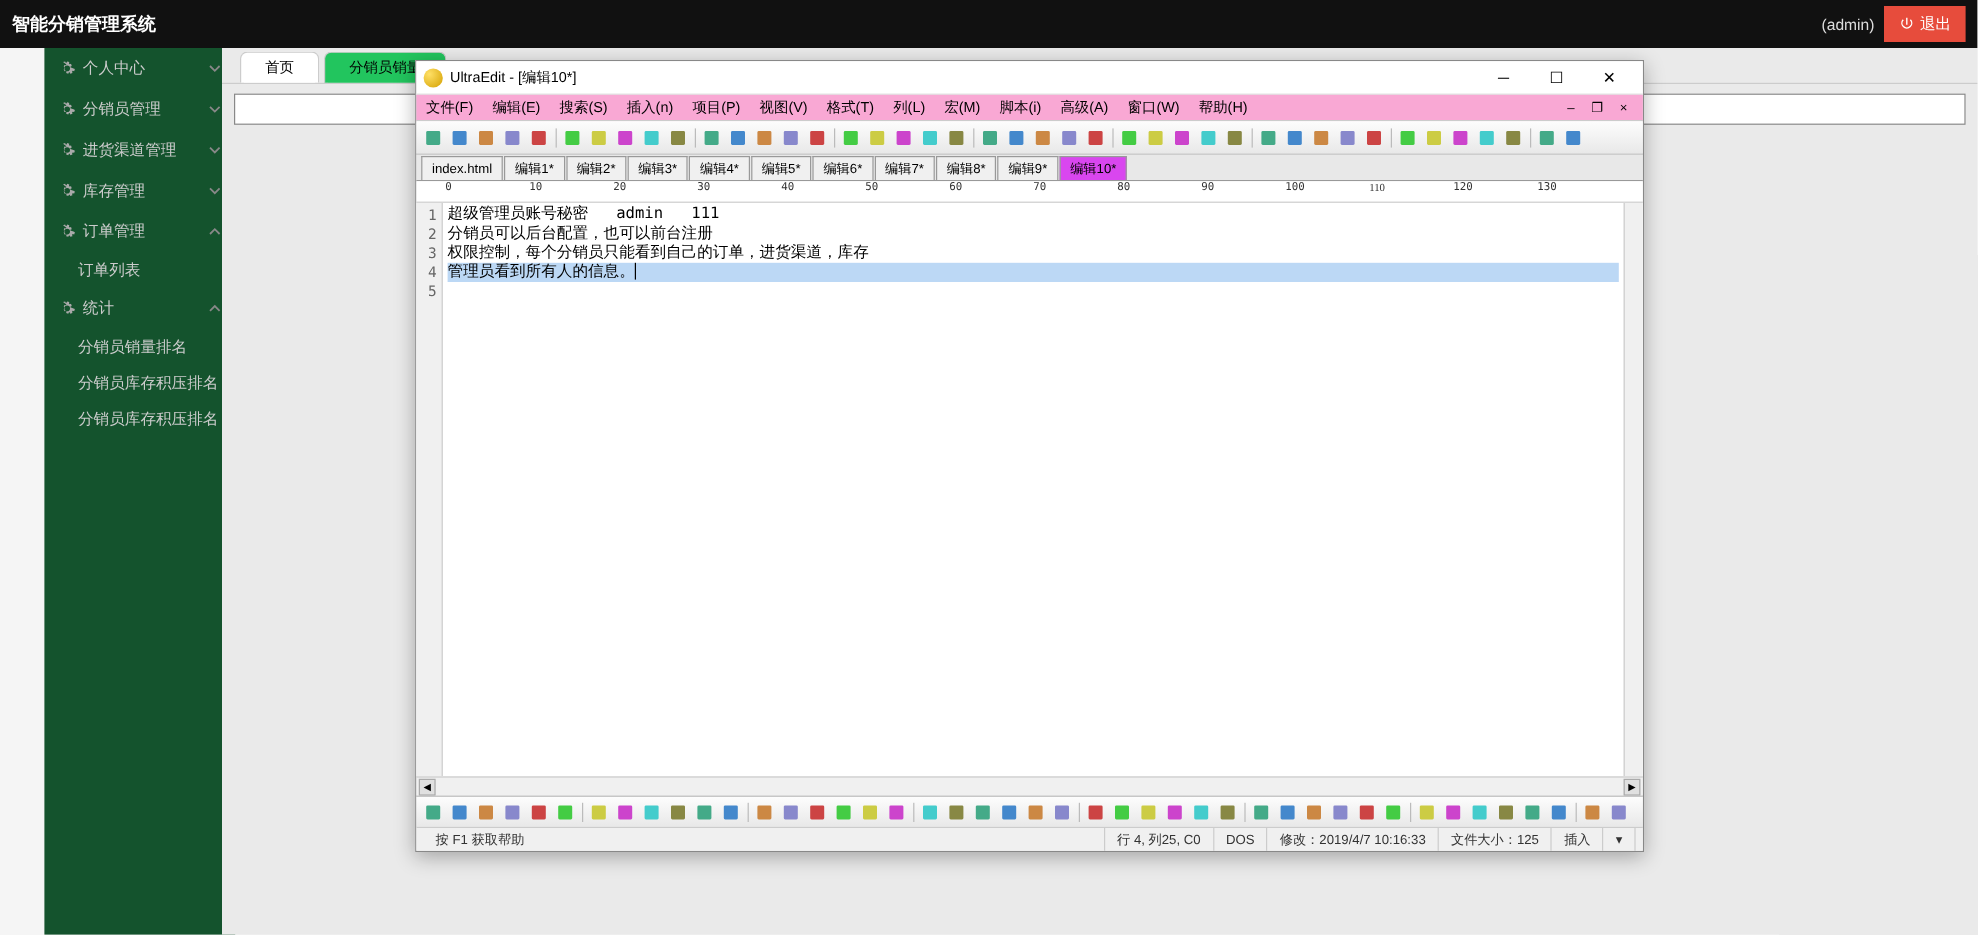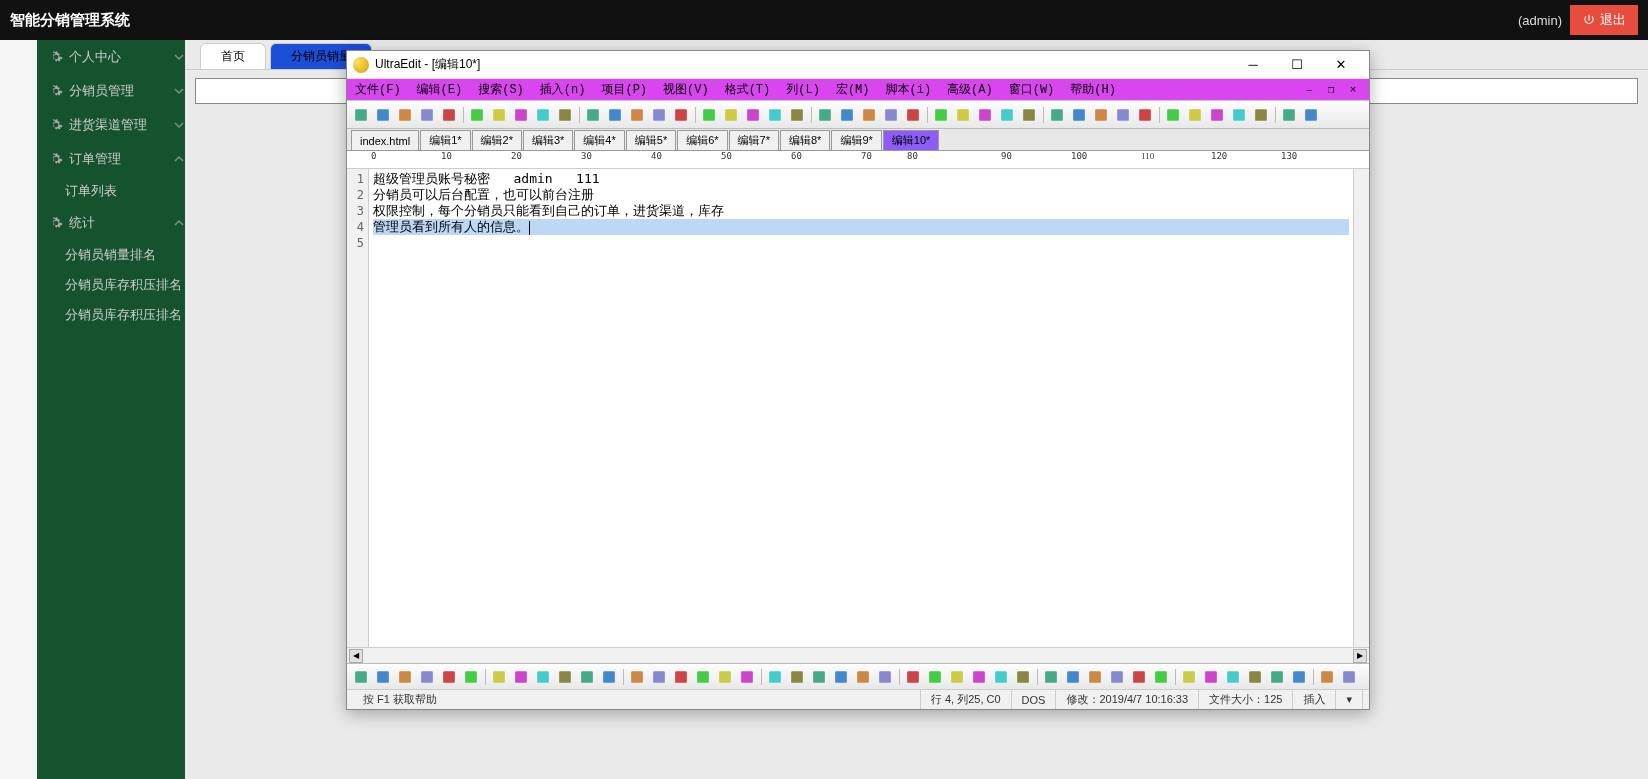--- a/index.html
+++ b/index.html
@@ -12,44 +12,44 @@
 .logout-btn svg { width:14px;height:14px;fill:#fff; }
 .sidebar { position:absolute; left:0; top:40px; width:159px; bottom:0; background:#14532d; color:#ccc; overflow:auto;margin-left:37px; }
 .nav-item { height:34px; display:flex; align-items:center; padding:0 12px; cursor:pointer; justify-content:space-between; font-size:13px; }
 .nav-item .left { display:flex; align-items:center; gap:6px; }
 .nav-sub { height:30px; display:flex; align-items:center; padding-left:28px; cursor:pointer; color:#ccc; font-size:13px; }
 .gear { width:14px;height:14px;fill:#aaa; }
 .chev { width:10px;height:10px;fill:#888; }
 .main { position:absolute; left:185px; top:40px; right:0; bottom:0; background:#eaeaea; }
 .tabs { height:30px; display:flex; align-items:flex-end; padding-left:15px; gap:0; border-bottom:1px solid #ccc; }
 .tab { height:26px; background:#fff; border:1px solid #ccc; border-bottom:none; border-radius:6px 6px 0 0; padding:0 20px; display:flex; align-items:center; font-size:12px; cursor:pointer; margin-right:4px; }
-.tab.inactive { background:#1d4ed8;margin-top:12px; }
+.tab.inactive { background:#22c55e;margin-top:12px; }
 .input-bar { margin:8px 10px 0; }
 .input-bar input { width:100%; height:26px; border:1px solid #888; padding:0 6px; font-size:13px; }
 .collapse-handle { position:absolute; left:185px; top:425px; width:14px; height:40px; background:#ddd; border:1px solid #bbb; display:flex; align-items:center; justify-content:center; color:#777; font-size:10px; cursor:pointer; }
 
 
 .ue-window { position:absolute; left:346px; top:50px; width:1024px; height:660px; background:#f4f4f4; border:1px solid #888; box-shadow:0 4px 16px rgba(0,0,0,.3); display:flex; flex-direction:column; font-family:Tahoma,Arial,sans-serif; }
 .ue-titlebar { height:28px; background:#fff; display:flex; align-items:center; padding:0 6px; justify-content:space-between; border-bottom:1px solid #ddd; }
 .ue-title-left { display:flex; align-items:center; gap:6px; font-size:12px; }
 .ue-logo { width:16px;height:16px;background:radial-gradient(circle at 30% 30%,#ffe066,#d4a000);border-radius:50%; }
 .ue-win-btns { display:flex; }
 .ue-win-btn { width:44px;height:28px;display:flex;align-items:center;justify-content:center;cursor:pointer; }
-.ue-menubar { height:22px; display:flex; align-items:center; padding:0 6px; gap:24px; font-size:12px; border-bottom:1px solid #ccc; justify-content:space-between; background:#d946ef;font-family:Liberation Mono, monospace; }
+.ue-menubar { height:22px; display:flex; align-items:center; padding:0 6px; gap:24px; font-size:12px; border-bottom:1px solid #ccc; justify-content:space-between; background:#f9a8d4; }
 .ue-menubar .menus { display:flex; gap:12px; }
 .ue-menu-item { cursor:pointer; padding:2px 2px; }
 .ue-menu-right { display:flex; gap:4px; }
 .ue-toolbar { height:28px; display:flex; align-items:center; padding:0 4px; gap:2px; border-bottom:1px solid #bbb; background:linear-gradient(#fdfdfd,#e8e8e8); flex-wrap:nowrap; overflow:hidden; }
 .tb { width:20px;height:20px;border:1px solid transparent;display:flex;align-items:center;justify-content:center;cursor:pointer;font-size:11px;border-radius:2px; }
 .tb.sep { width:4px;cursor:default; border:none; }
 .tb.sep::after { content:"";width:1px;height:16px;background:#bbb;display:block; }
 .tb svg { width:14px;height:14px; }
 .ue-doc-tabs { height:22px; display:flex; align-items:flex-end; padding-left:4px; background:#e8e8e8; border-bottom:1px solid #999; font-size:11px; }
 .ue-doc-tab { height:20px;padding:0 8px;border:1px solid #999;border-bottom:none;background:#f0f0f0;display:flex;align-items:center;cursor:pointer;margin-right:1px; }
-.ue-doc-tab.active { background:#8b5cf6; }
+.ue-doc-tab.active { background:#d946ef; }
 .ue-ruler { height:18px; background:#fff; border-bottom:1px solid #ccc; position:relative; overflow:hidden; font-size:9px; color:#333; font-family:Consolas,monospace; padding-left:24px; }
 .ue-ruler .tick { position:absolute; top:0; }
 .ue-editor { flex:1; display:flex; background:#fff; overflow:hidden; }
 .ue-gutter { width:22px; background:#f0f0f0; border-right:1px solid #ccc; text-align:right; padding:2px 4px 0 0; font-family:Consolas,monospace; font-size:12px; color:#666; line-height:16px; }
 .ue-text { flex:1; font-family:"SimSun",Consolas,monospace; font-size:13px; line-height:16px; padding:2px 4px; position:relative; white-space:pre; }
 .ue-text .line { height:16px; }
 .ue-text .hl { background:#bcd8f5; display:inline-block; width:100%; }
 .ue-caret { display:inline-block;width:1px;height:14px;background:#000;vertical-align:middle;animation:blink 1s step-end infinite; }
 @keyframes blink { 50% { opacity:0; } }
 .ue-scroll-right { width:16px;background:#f0f0f0;border-left:1px solid #ccc; }
@@ -110,20 +110,31 @@
       </span>
       <svg class="chev" viewBox="0 0 10 10">
         <path d="M1 3l4 4 4-4" stroke="#888" fill="none" stroke-width="1.5"></path>
       </svg>
     </div>
     <div class="nav-item">
       <span class="left">
         <svg class="gear" viewBox="0 0 24 24">
           <path d="M12 8a4 4 0 100 8 4 4 0 000-8zm9 4l2 1-1 3-2-.5a7 7 0 01-1 1l.5 2-3 1-1-2h-1l-1 2-3-1 .5-2a7 7 0 01-1-1l-2 .5-1-3 2-1v-1l-2-1 1-3 2 .5a7 7 0 011-1L6 3l3-1 1 2h1l1-2 3 1-.5 2a7 7 0 011 1l2-.5 1 3-2 1v1z" fill="#aaa"></path>
         </svg>
+        <span>库存管理</span>
+      </span>
+      <svg class="chev" viewBox="0 0 10 10">
+        <path d="M1 3l4 4 4-4" stroke="#888" fill="none" stroke-width="1.5"></path>
+      </svg>
+    </div>
+    <div class="nav-item">
+      <span class="left">
+        <svg class="gear" viewBox="0 0 24 24">
+          <path d="M12 8a4 4 0 100 8 4 4 0 000-8zm9 4l2 1-1 3-2-.5a7 7 0 01-1 1l.5 2-3 1-1-2h-1l-1 2-3-1 .5-2a7 7 0 01-1-1l-2 .5-1-3 2-1v-1l-2-1 1-3 2 .5a7 7 0 011-1L6 3l3-1 1 2h1l1-2 3 1-.5 2a7 7 0 011 1l2-.5 1 3-2 1v1z" fill="#aaa"></path>
+        </svg>
         <span>订单管理</span>
       </span>
       <svg class="chev" viewBox="0 0 10 10">
         <path d="M1 7l4-4 4 4" stroke="#888" fill="none" stroke-width="1.5"></path>
       </svg>
     </div>
     <div class="nav-sub">订单列表</div>
     <div class="nav-item">
       <span class="left">
         <svg class="gear" viewBox="0 0 24 24">
@@ -423,21 +434,21 @@
     </div>
   <div class="ue-ruler" id="ueruler">
       <span class="tick" style="left: 24px;">0</span>
       <span class="tick" style="left: 94px;">10</span>
       <span class="tick" style="left: 164px;">20</span>
       <span class="tick" style="left: 234px;">30</span>
       <span class="tick" style="left: 304px;">40</span>
       <span class="tick" style="left: 374px;">50</span>
       <span class="tick" style="left: 444px;">60</span>
       <span class="tick" style="left: 514px;">70</span>
-      <span class="tick" style="left: 560px;">80</span>
+      <span class="tick" style="left: 584px;">80</span>
       <span class="tick" style="left: 654px;">90</span>
       <span class="tick" style="left: 724px;">100</span>
       <span class="tick" style="left: 794px; font-family: Liberation Serif, serif;">110</span>
       <span class="tick" style="left: 864px;">120</span>
       <span class="tick" style="left: 934px;">130</span>
     </div>
 
   <div class="ue-editor">
     <div class="ue-gutter" id="uegutter">
         <div>1</div>

